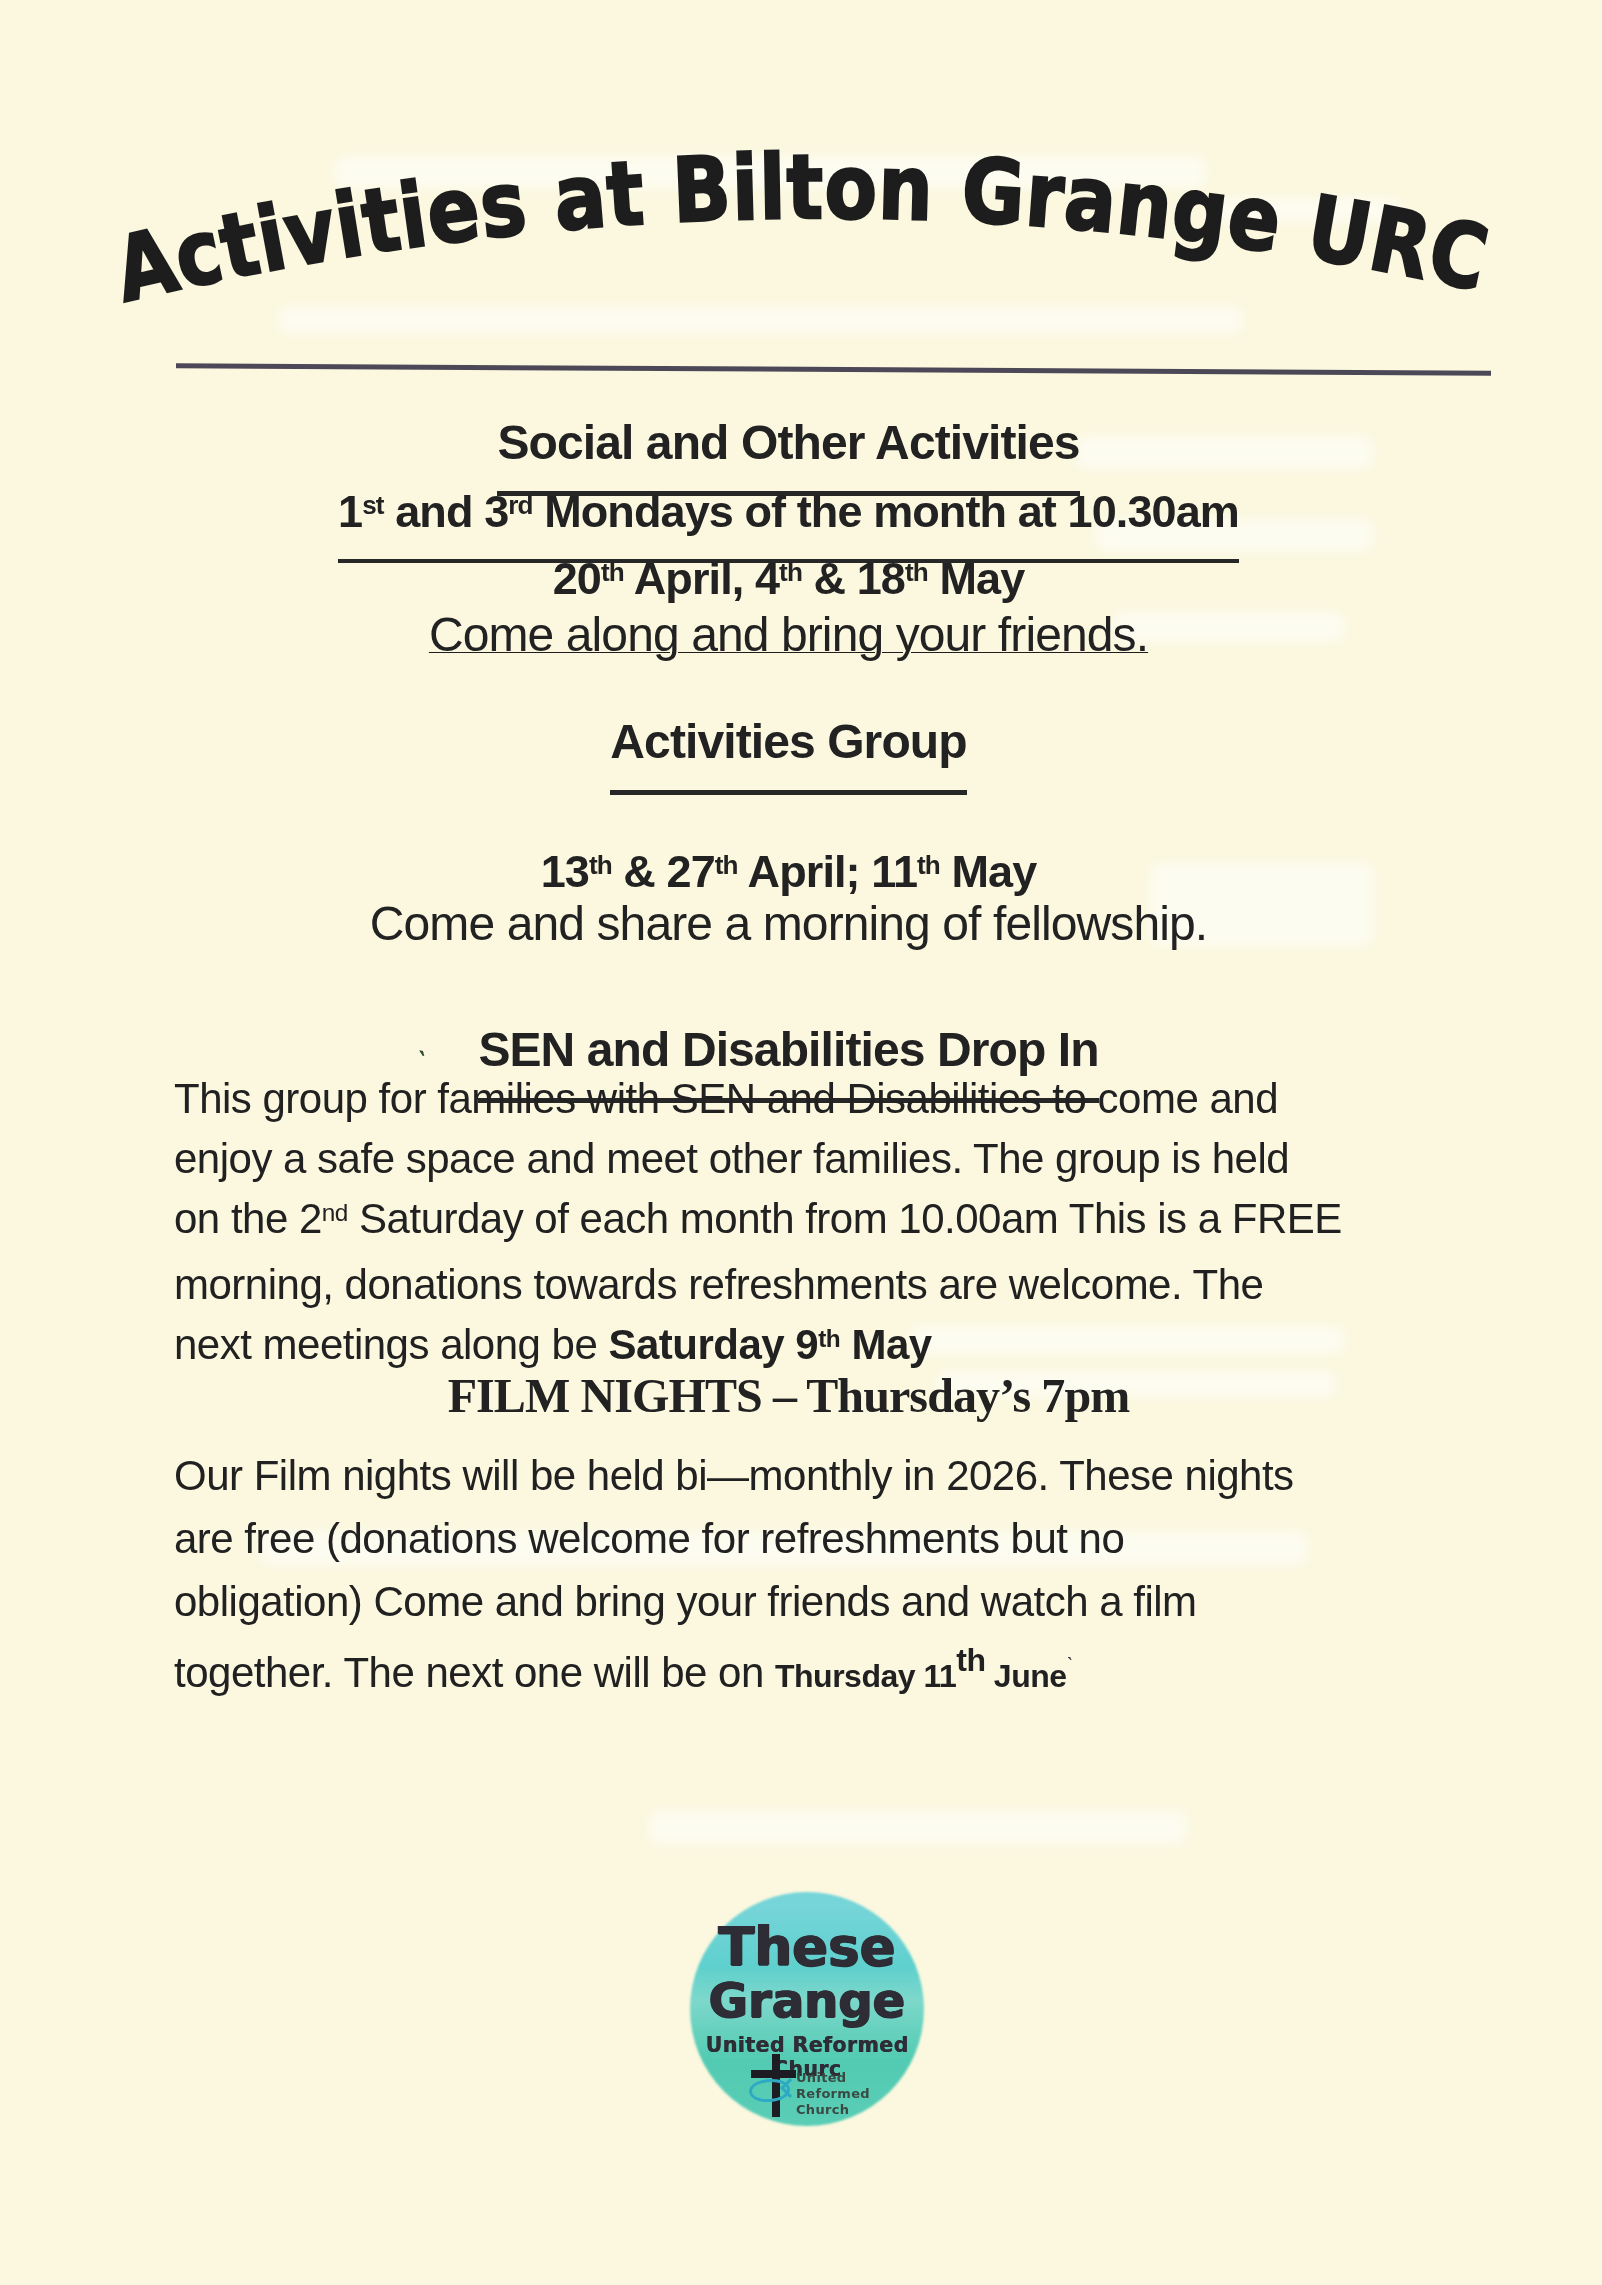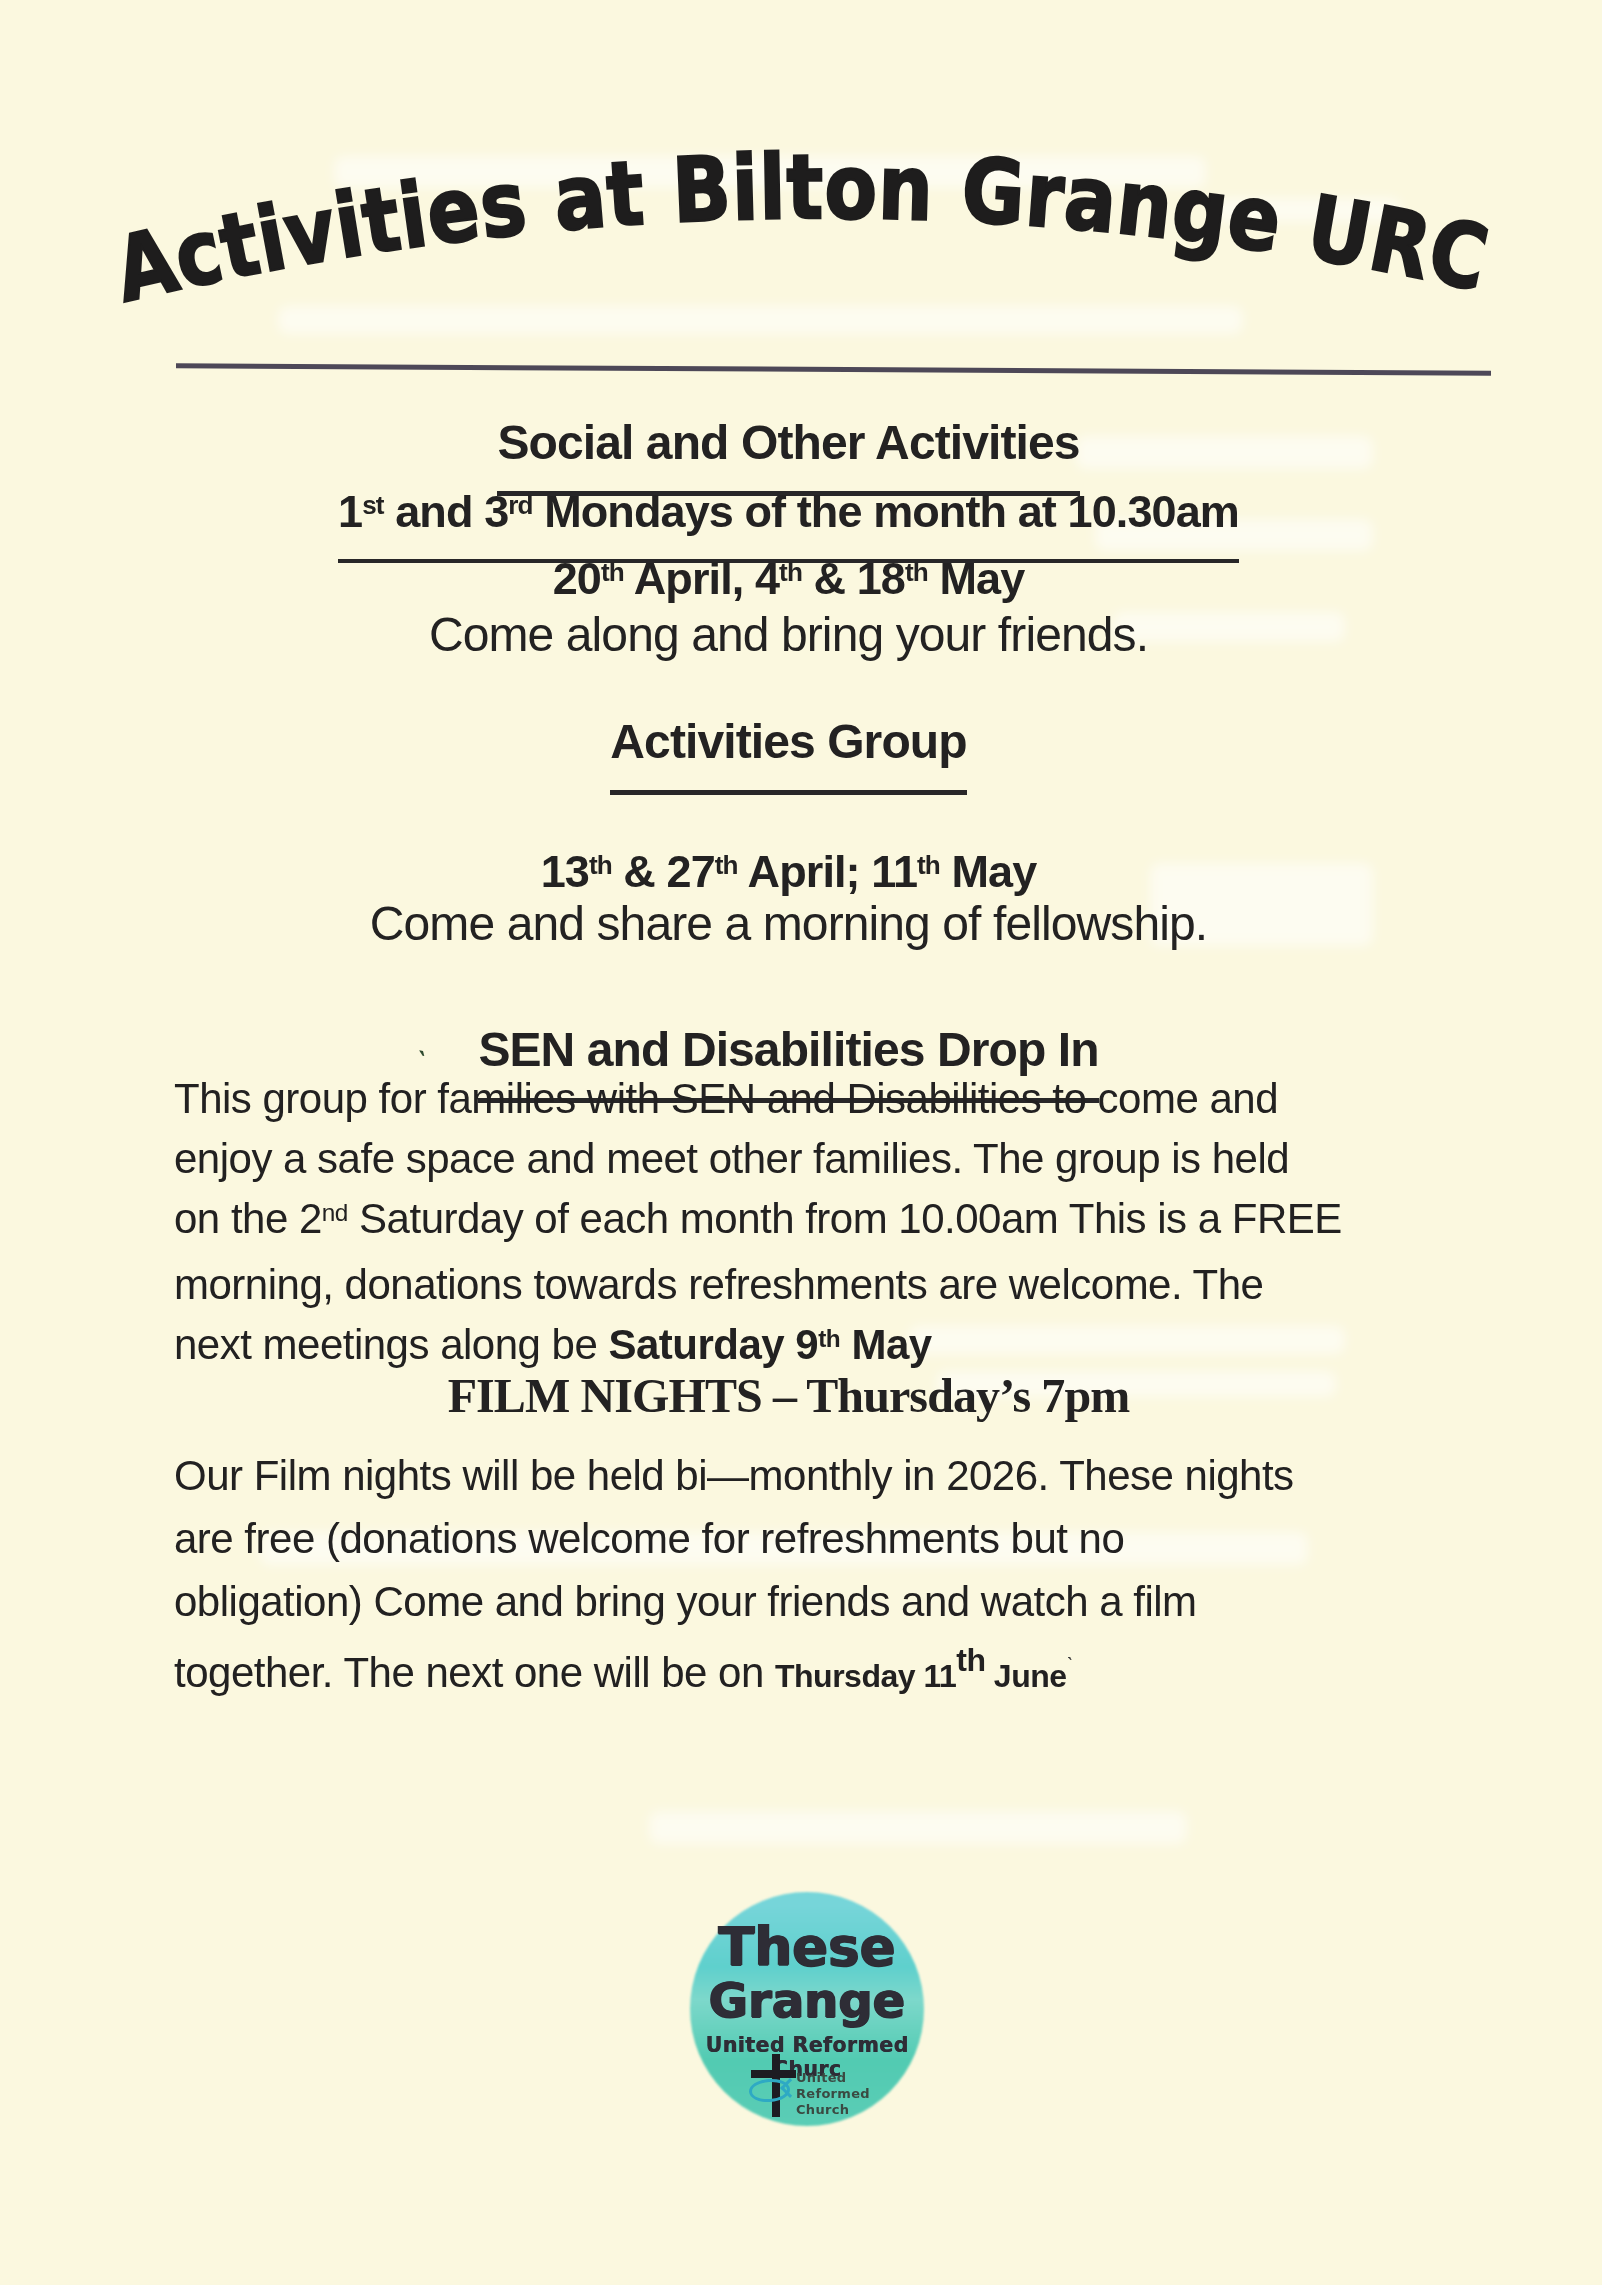--- a/index.html
+++ b/index.html
@@ -103,21 +103,21 @@
 
   <div class="center" style="top:417px;">
     <span class="h1 ul">Social and Other Activities</span>
   </div>
   <div class="center" style="top:488px;">
     <span class="h2 ul" style="border-bottom-width:4.6px;"><span>1</span><span class="sup">st</span><span> and 3</span><span class="sup">rd</span><span> Mondays of the month at 10.30am</span></span>
   </div>
   <div class="center" style="top:553px;">
     <span class="h2"><span>20</span><span class="sup">th</span><span> April, 4</span><span class="sup">th</span><span> &amp; 18</span><span class="sup">th</span><span> May</span></span>
   </div>
-  <div class="center" style="top:607px;">
+  <div class="center" style="top:607px;text-decoration:underline;">
     <span class="tagline">Come along and bring your friends.</span>
   </div>
 
   <div class="center" style="top:716px;">
     <span class="h1 ul">Activities Group</span>
   </div>
   <div class="center" style="top:846px;">
     <span class="h2"><span>13</span><span class="sup">th</span><span> &amp; 27</span><span class="sup">th</span><span> April; 11</span><span class="sup">th</span><span> May</span></span>
   </div>
   <div class="center" style="top:896px;">

